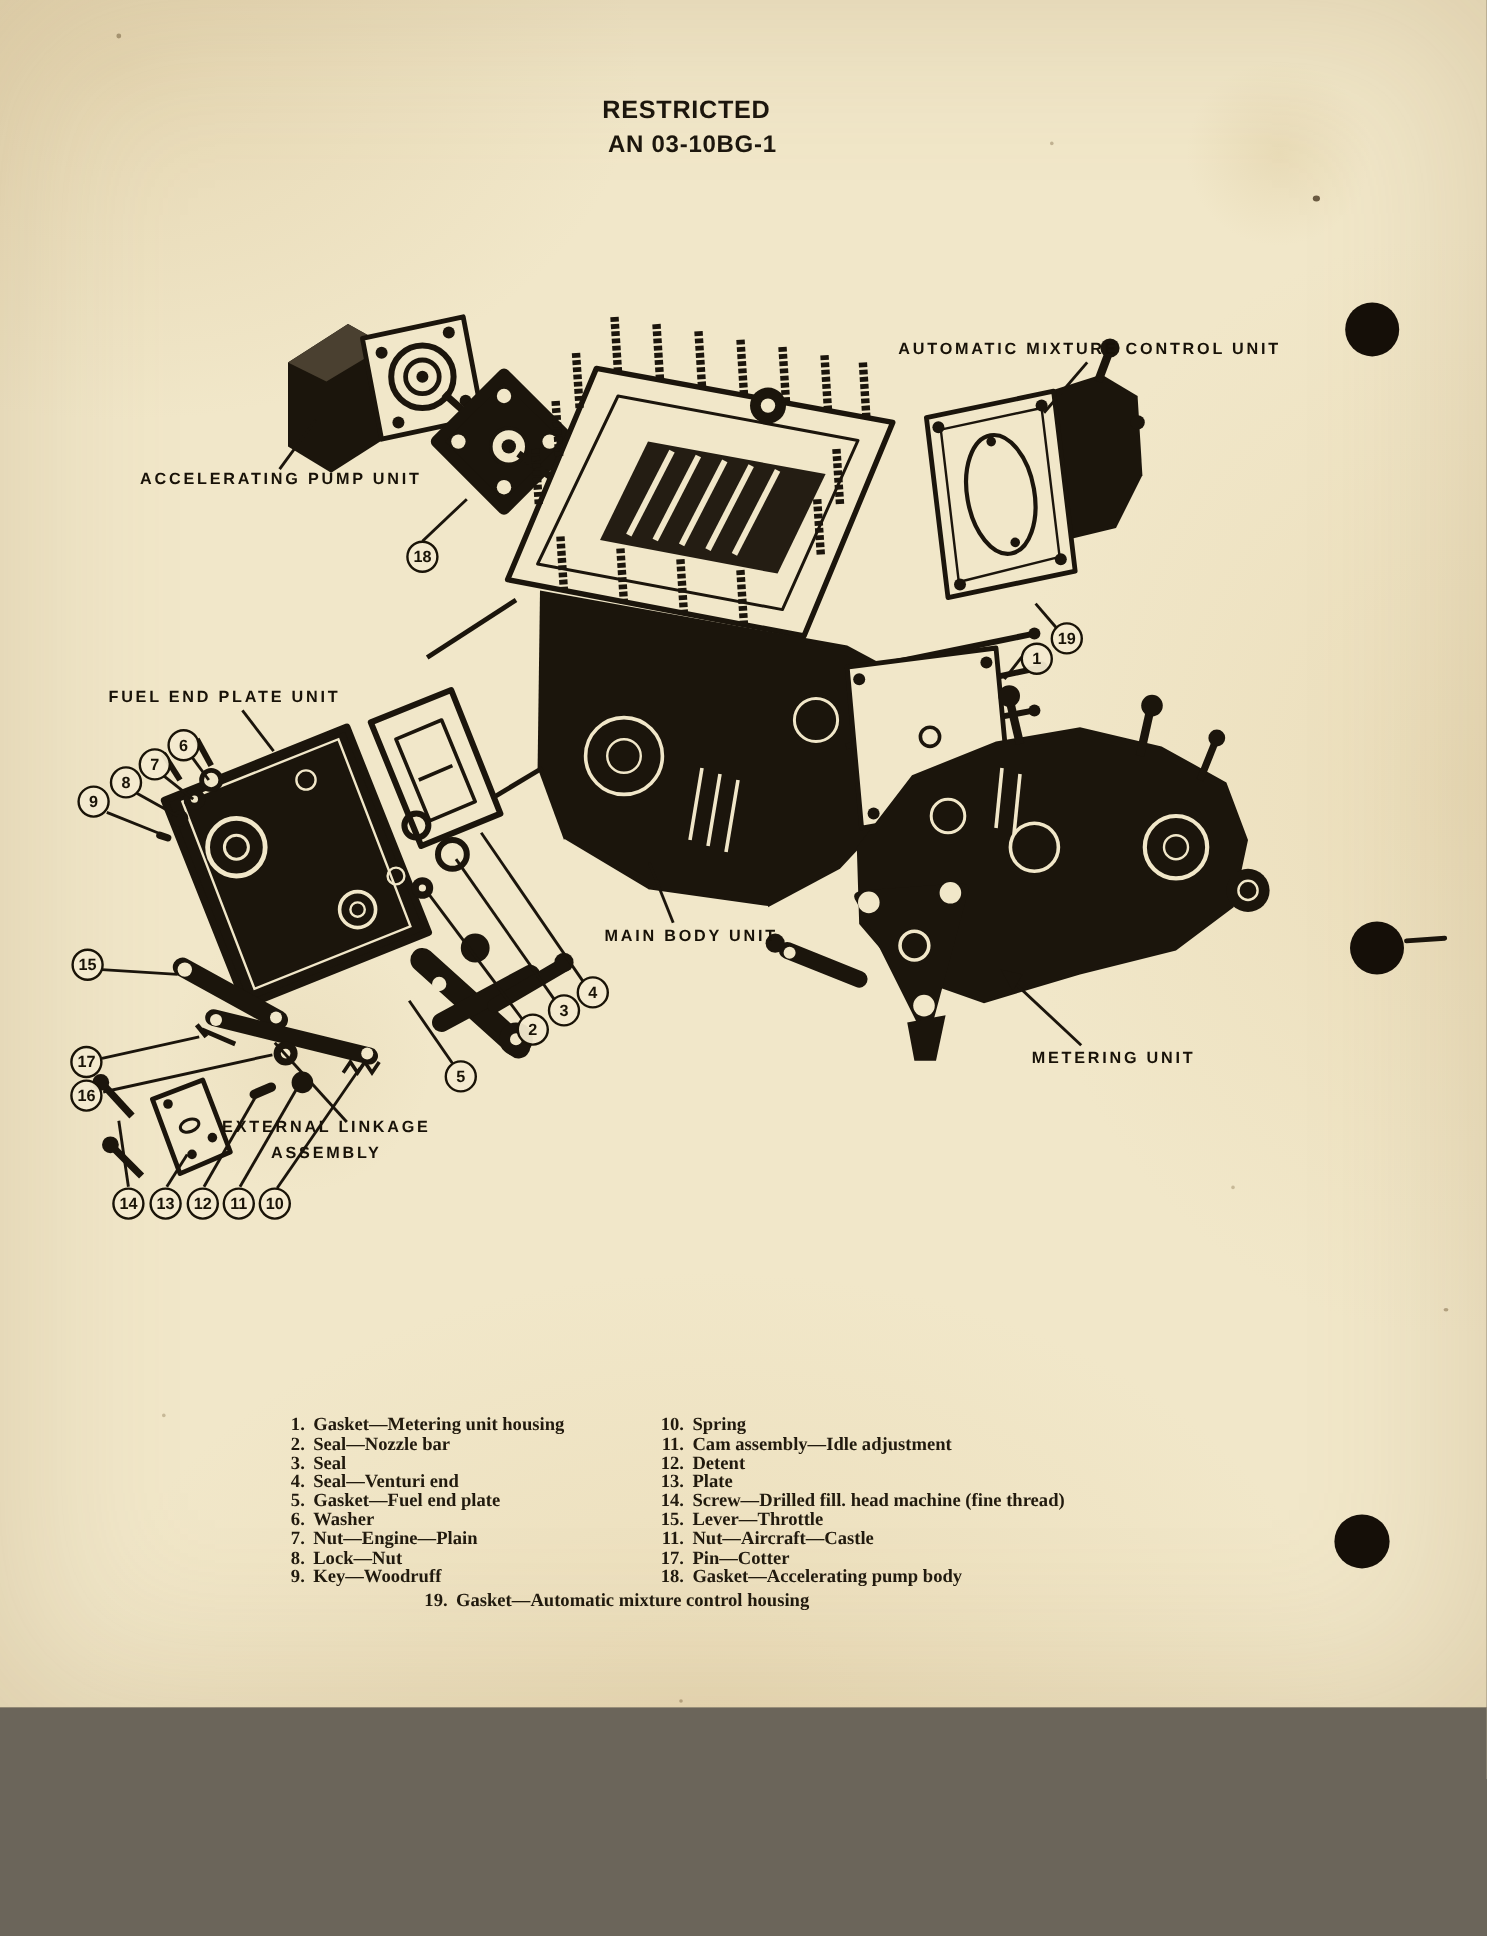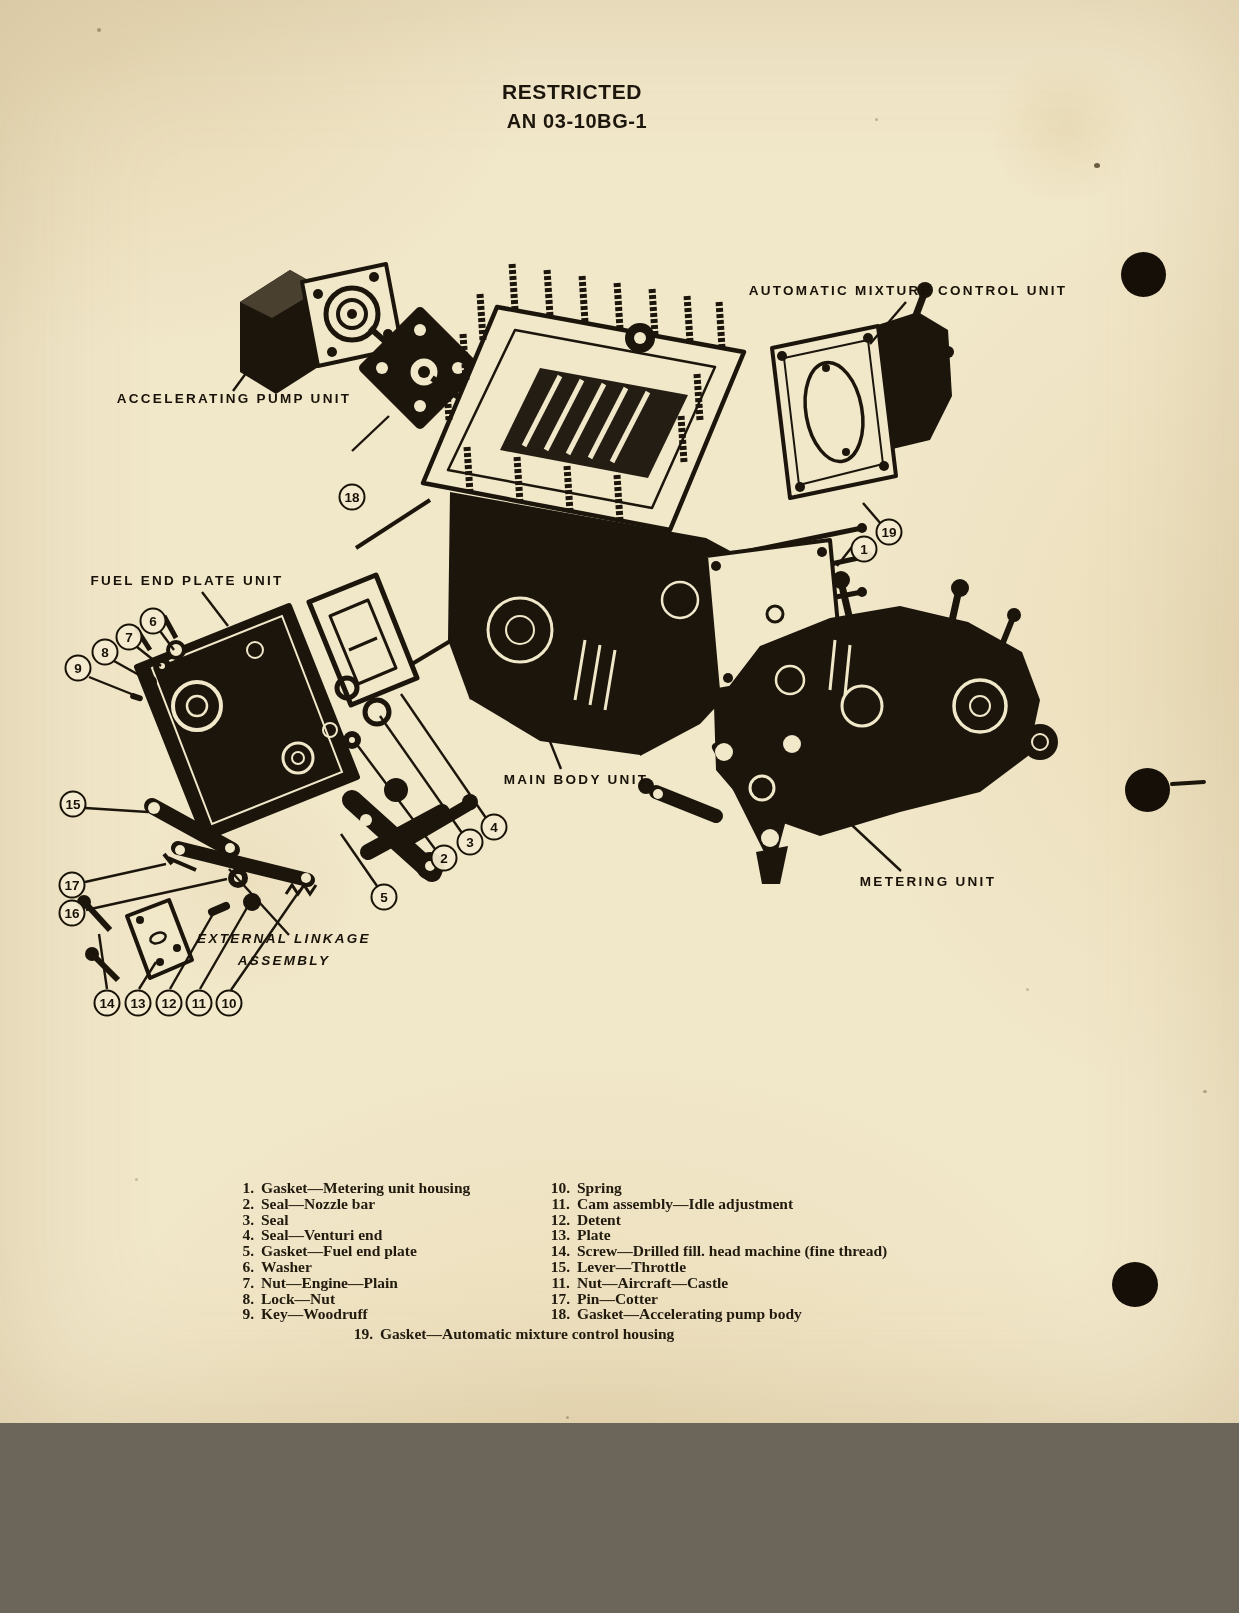--- a/index.html
+++ b/index.html
@@ -290,26 +290,26 @@
       <polygon points="834,808 852,812 844,826" fill="#1b150c" stroke="none"></polygon>
     </g>
   </svg>
 
   <div id="labels-layer">
       <div class="diagram-label" style="left: 234px; top: 399px;">ACCELERATING PUMP UNIT</div>
       <div class="diagram-label" style="left: 908px; top: 291px;">AUTOMATIC MIXTURE CONTROL UNIT</div>
       <div class="diagram-label" style="left: 187px; top: 581px;">FUEL END PLATE UNIT</div>
       <div class="diagram-label" style="left: 576px; top: 780px;">MAIN BODY UNIT</div>
       <div class="diagram-label" style="left: 928px; top: 882px;">METERING UNIT</div>
-      <div class="diagram-label" style="left: 284px; top: 950px; font-style: italic;">EXTERNAL LINKAGE
+      <div class="diagram-label" style="left: 272px; top: 950px;">EXTERNAL LINKAGE
 ASSEMBLY</div>
     </div>
 
   <div id="callouts-layer">
-      <div class="callout" style="left: 352px; top: 464px; margin-top: 33px;">18</div>
+      <div class="callout" style="left: 352px; top: 464px;">18</div>
       <div class="callout" style="left: 889px; top: 532px;">19</div>
       <div class="callout" style="left: 864px; top: 549px;">1</div>
       <div class="callout" style="left: 153px; top: 621px;">6</div>
       <div class="callout" style="left: 129px; top: 637px;">7</div>
       <div class="callout" style="left: 105px; top: 652px;">8</div>
       <div class="callout" style="left: 78px; top: 668px;">9</div>
       <div class="callout" style="left: 73px; top: 804px;">15</div>
       <div class="callout" style="left: 72px; top: 885px;">17</div>
       <div class="callout" style="left: 72px; top: 913px;">16</div>
       <div class="callout" style="left: 107px; top: 1003px;">14</div>

